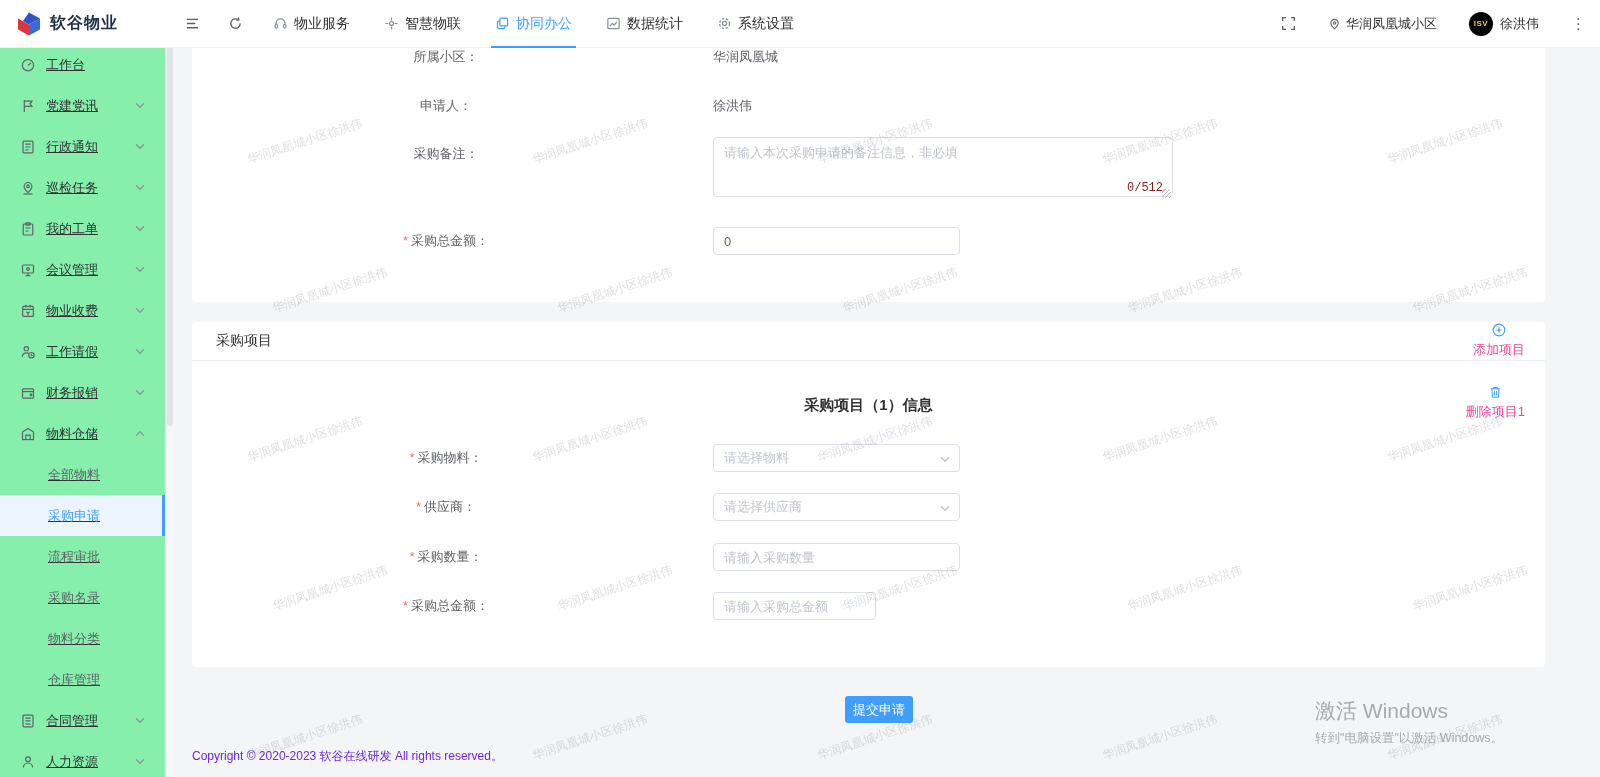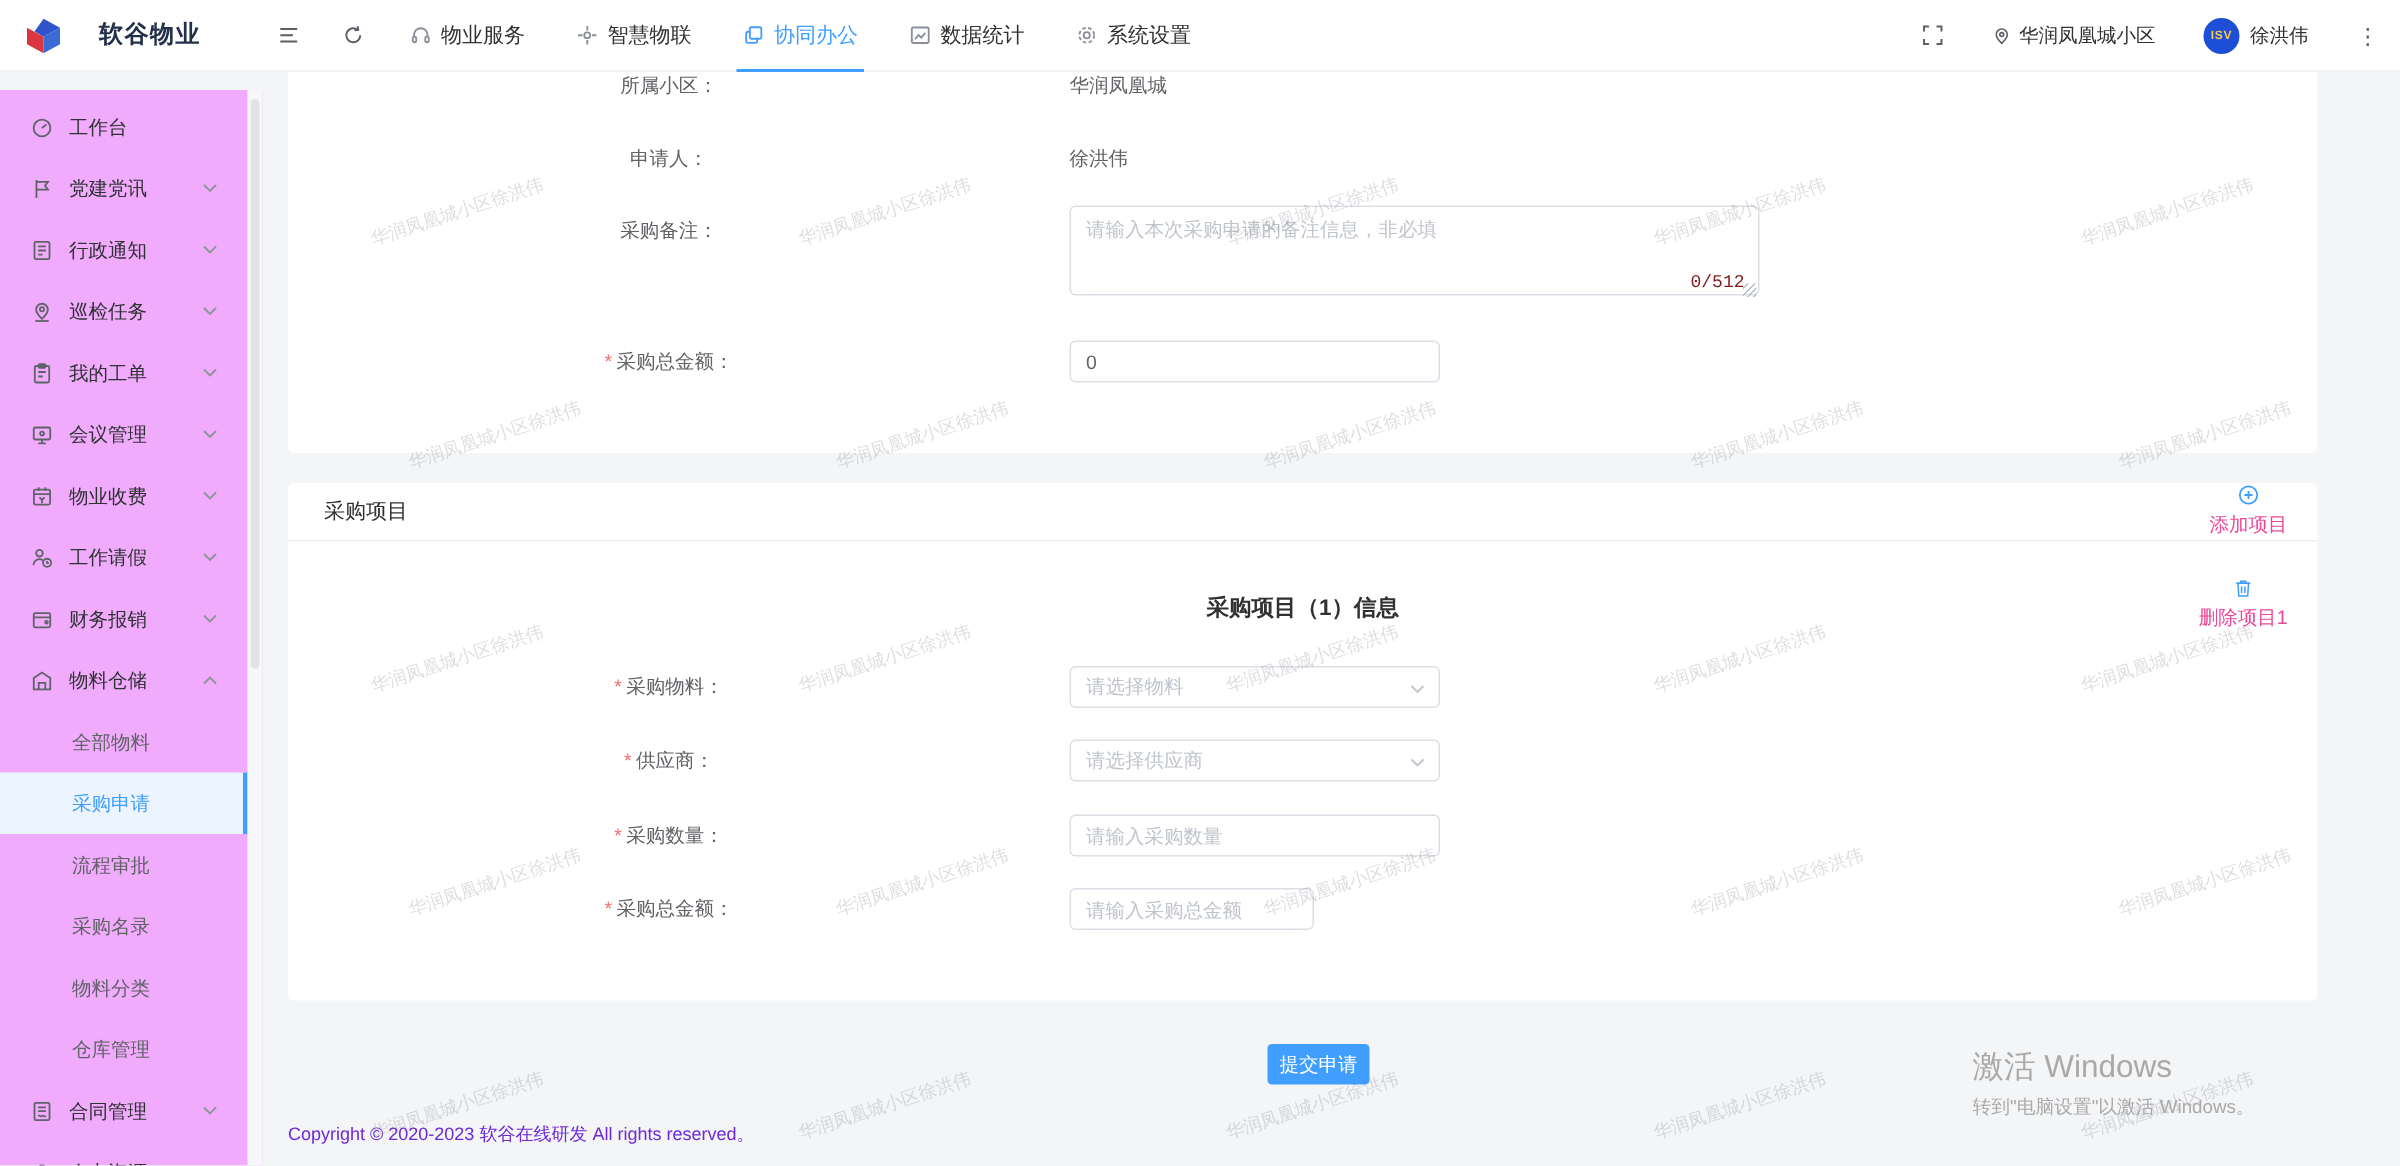--- a/index.html
+++ b/index.html
@@ -10,41 +10,41 @@
     background:#f4f5f7; color:#303133; font-size:13px;
   }
   svg { display:block; }
 
   
   .header {
     position:absolute; left:0; top:0; width:1600px; height:48px;
     background:#fff; border-bottom:1px solid #f0f0f0;
     display:flex; align-items:center; z-index:40;
   }
-  .logo-area { width:165px; display:flex; align-items:center; gap:24px; padding-left:16px; }
+  .logo-area { width:165px; display:flex; align-items:center; gap:8px; padding-left:16px; }
   .app-name { font-size:16px; font-weight:bold; color:#22304a; letter-spacing:1px; }
   .header-tools { display:flex; align-items:center; gap:28px; margin-left:20px; color:#5a5e66; }
   .tool-btn { cursor:pointer; display:flex; align-items:center; }
   .nav { display:flex; align-items:center; gap:34px; margin-left:30px; height:48px; }
   .nav-item { position:relative; height:48px; display:flex; align-items:center; gap:6px;
               font-size:14px; color:#303133; cursor:pointer; }
   .nav-item svg { stroke:#8a8f99; }
   .nav-item.active { color:#409eff; }
   .nav-item.active svg { stroke:#409eff; }
   .nav-item.active::after { content:""; position:absolute; left:-4px; right:-4px; bottom:0;
               height:2px; background:#409eff; }
   .header-right { margin-left:auto; display:flex; align-items:center; gap:32px;
               padding-right:14px; color:#303133; font-size:13px; }
-  .avatar { width:24px; height:24px; border-radius:50%; background:#1d4ed8;
+  .avatar { width:24px; height:24px; border-radius:50%; background:#000000;
             display:flex; align-items:center; justify-content:center;
             color:#f7c948; font-size:8px; font-weight:bold; letter-spacing:0.5px; }
   .dots { font-size:15px; color:#5a5e66; cursor:pointer; }
 
   
-  .sidebar { position:absolute; left:0; top:60px; width:175px; bottom:0; background:#f0abfc; z-index:35; }
+  .sidebar { position:absolute; left:0; top:40px; width:175px; bottom:0; background:#86efac; z-index:35;text-decoration:underline; }
   .menu { width:165px; padding-top:4px; }
   .menu-item { position:relative; height:41px; display:flex; align-items:center;
                padding-left:20px; font-size:13px; color:#303133; cursor:pointer; }
   .menu-item .mi-icon { width:16px; margin-right:10px; display:flex; color:#5f6368; }
   .menu-item .chev { position:absolute; right:20px; display:flex; }
   .sub-item { position:relative; height:41px; display:flex; align-items:center;
               padding-left:48px; font-size:13px; color:#606266; cursor:pointer; }
   .sub-item.active { background:#ecf5ff; color:#409eff; }
   .sub-item.active::after { content:""; position:absolute; right:0; top:0; bottom:0;
               width:3px; background:#409eff; }

